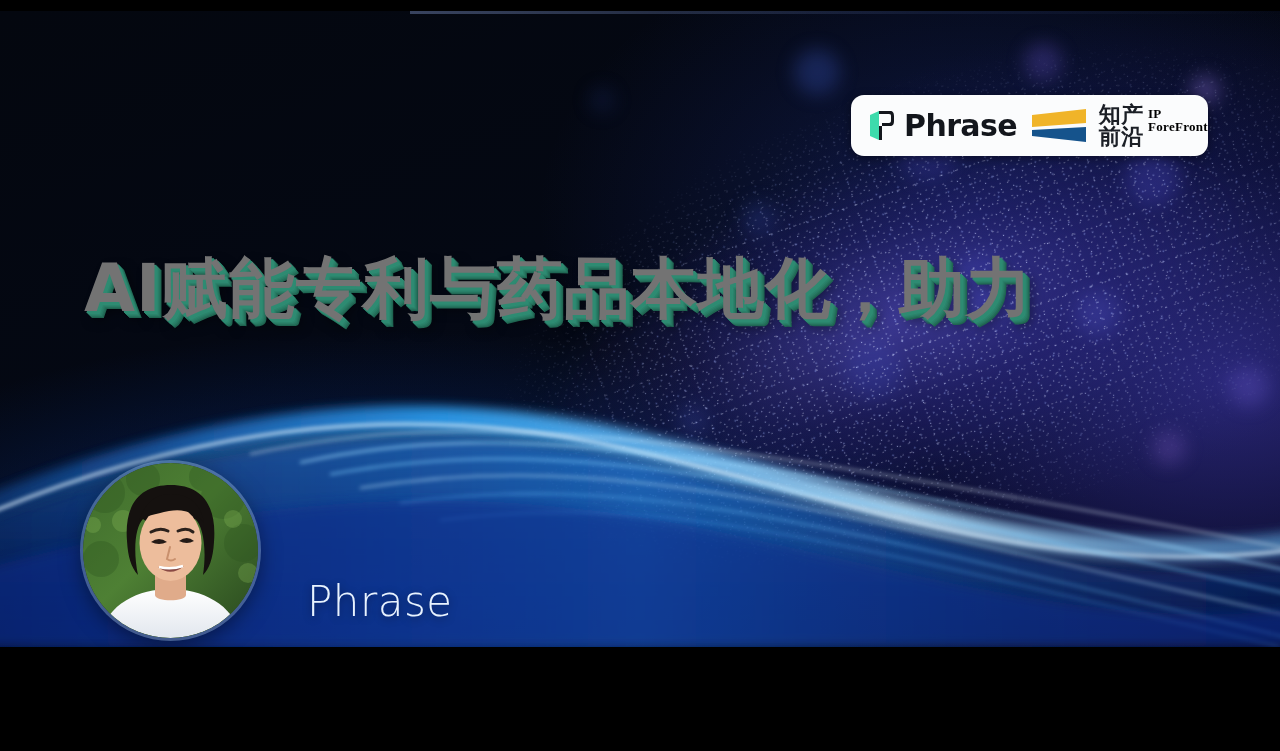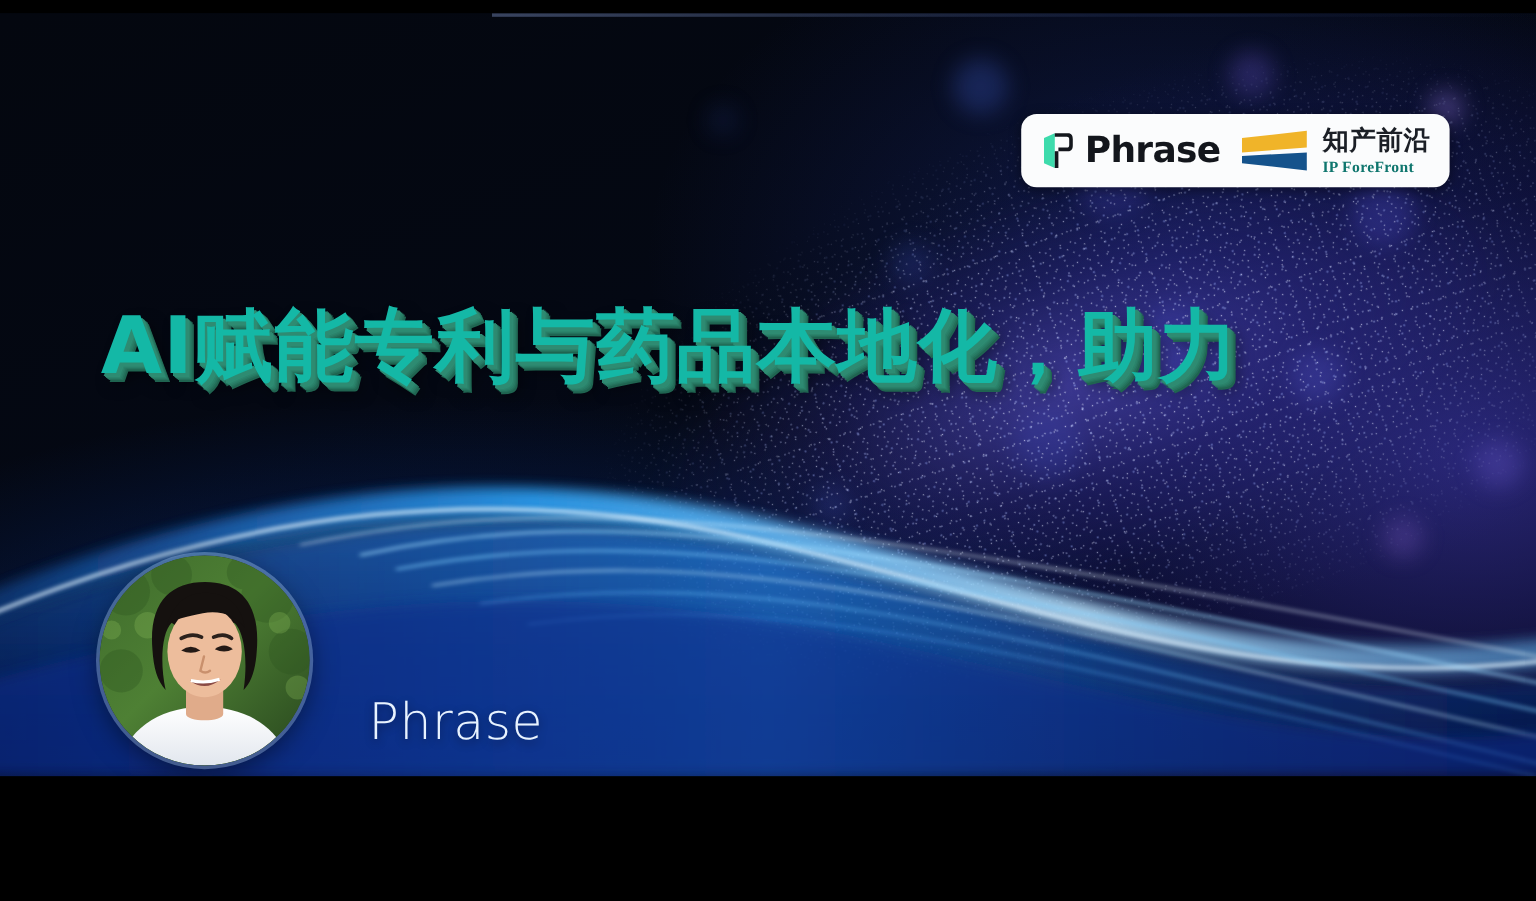--- a/index.html
+++ b/index.html
@@ -77,38 +77,38 @@
   .logo-phrase{display:flex;align-items:center;gap:9px;padding-left:17px;}
   .phrase-mark{width:27px;height:31px;flex:none;}
   .phrase-word{
     font-size:30px;font-weight:700;color:#13161c;letter-spacing:-.6px;
     font-family:"DejaVu Sans","Liberation Sans",sans-serif;
     line-height:1;
   }
   .logo-sep{width:14px;}
   .logo-ipf{display:flex;align-items:center;gap:9px;}
   .ipf-mark{width:62px;height:40px;flex:none;}
-  .ipf-text{display:flex;flex-direction:column;line-height:1;}
+  .ipf-text{display:flex;flex-direction:row;line-height:1;}
   .ipf-cn{
     font-size:22px;font-weight:700;color:#1b1f26;letter-spacing:.5px;
     font-family:"DejaVu Sans","Liberation Sans",sans-serif;
   }
   .ipf-en{
-    font-size:13px;font-weight:700;color:#0f766e;letter-spacing:.3px;margin-top:3px;
+    font-size:13px;font-weight:700;color:#000000;letter-spacing:.3px;margin-top:3px;
     font-family:"Liberation Serif","DejaVu Serif",serif;
   }
 
   
   .title{
     position:absolute;left:84px;top:192px;width:1130px;
     font-family:"DejaVu Sans","Liberation Sans",sans-serif;
     font-weight:700;
     font-size:66px;
     line-height:1.26;
-    color:#14b8a6;
+    color:#737373;
     letter-spacing:1px;
     text-shadow:
       2px 2px 0 #2e8b72, 3px 3px 0 #2e8b72, 4px 4px 0 #2b836b,
       5px 5px 0 #287b64, 6px 6px 0 #24705b, 7px 7px 0 #1f6450,
       8px 8px 12px rgba(0,0,0,.55);
   }
   .title-line{display:block;white-space:nowrap;}
 
   
   .avatar{

